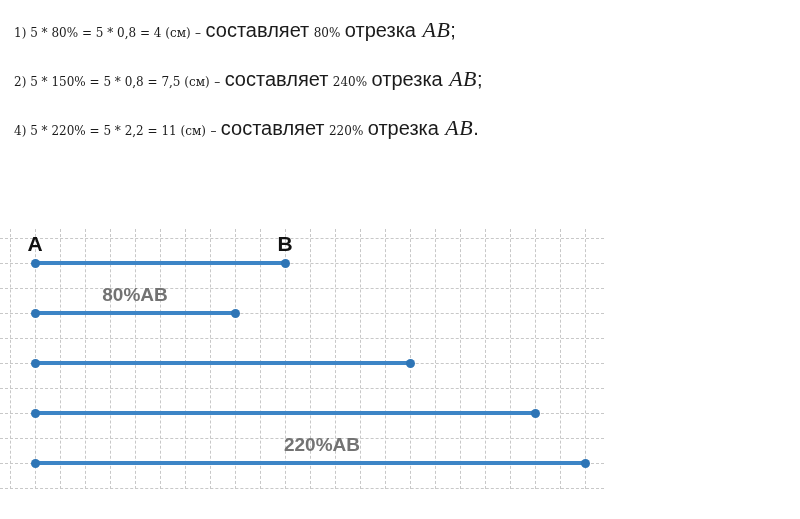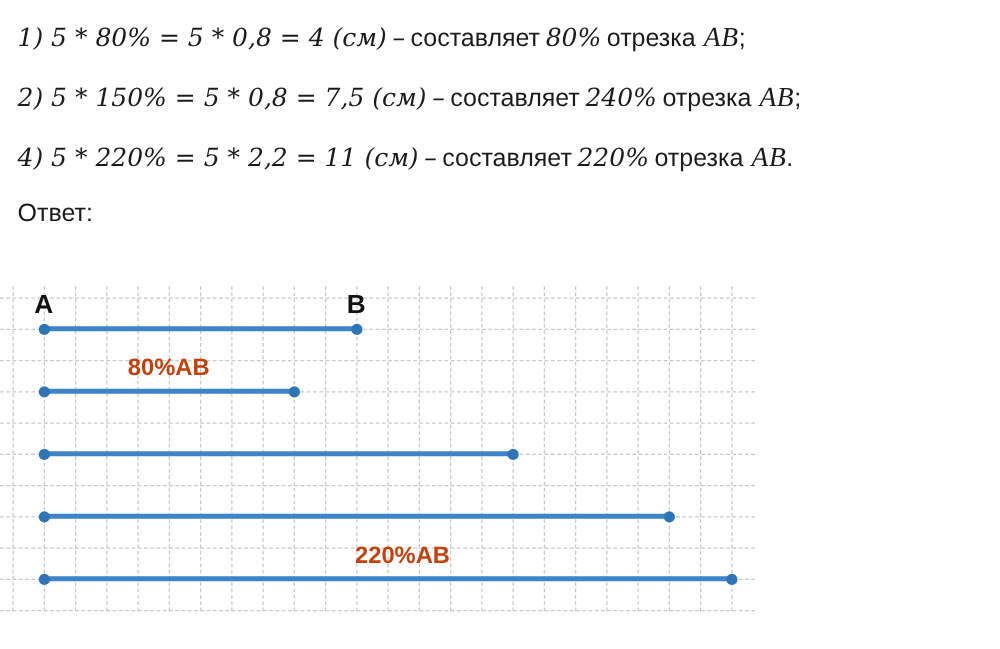--- a/index.html
+++ b/index.html
@@ -9,21 +9,21 @@
   body{
     width:800px;height:519px;background:#ffffff;position:relative;
     overflow:hidden;color:var(--ink);
     font-family:"Liberation Sans", sans-serif;
   }
   .solution{position:absolute;left:14px;top:16px;}
   .sol-line{
     white-space:nowrap;line-height:27px;margin-bottom:18px;
   }
   .math{
-    font-family:"DejaVu Serif", serif;font-size:20px;font-style:italic;
+    font-family:"DejaVu Serif", serif;font-size:12px;
   }
   .txt{
     font-family:"Liberation Sans", sans-serif;font-size:20px;margin-top:48px;
   }
   .ab{
     font-family:"Liberation Serif", serif;font-style:italic;font-size:22px;
     letter-spacing:0.5px;padding-left:2px;
   }
   .answer-label{
     font-family:"Liberation Sans", sans-serif;font-size:20px;margin-top:6px;
@@ -35,21 +35,21 @@
   .seg{
     position:absolute;height:4px;background:var(--seg);border-radius:2px;
   }
   .dot{
     position:absolute;width:9px;height:9px;border-radius:50%;
     background:var(--dot);
   }
   .seg-label{
     position:absolute;transform:translateX(-50%);
     font-family:"Liberation Sans", sans-serif;font-weight:bold;font-size:19px;
-    color:#c2410c;white-space:nowrap;
+    color:#737373;white-space:nowrap;
   }
   .pt-label{
     position:absolute;transform:translateX(-50%);
     font-family:"Liberation Sans", sans-serif;font-weight:bold;font-size:21px;
     color:#111;
   }
 </style>
 </head>
 <body>
 
@@ -71,21 +71,20 @@
     <span class="ab">AB</span><span class="txt">;</span>
   </div>
   <div class="sol-line">
     <span class="math">4) 5 * 220% = 5 * 2,2 = 11 (см)</span>
     <span class="math">–</span>
     <span class="txt">составляет</span>
     <span class="math">220%</span>
     <span class="txt">отрезка</span>
     <span class="ab">AB</span><span class="txt">.</span>
   </div>
-  <div class="answer-label">Ответ:</div>
 </div>
 
 <div class="diagram" id="diagram" style="left: 0px; top: 229px; width: 604px; height: 260px;">
     <div class="gl v" style="left: 10px;"></div>
     <div class="gl v" style="left: 35px;"></div>
     <div class="gl v" style="left: 60px;"></div>
     <div class="gl v" style="left: 85px;"></div>
     <div class="gl v" style="left: 110px;"></div>
     <div class="gl v" style="left: 135px;"></div>
     <div class="gl v" style="left: 160px;"></div>

